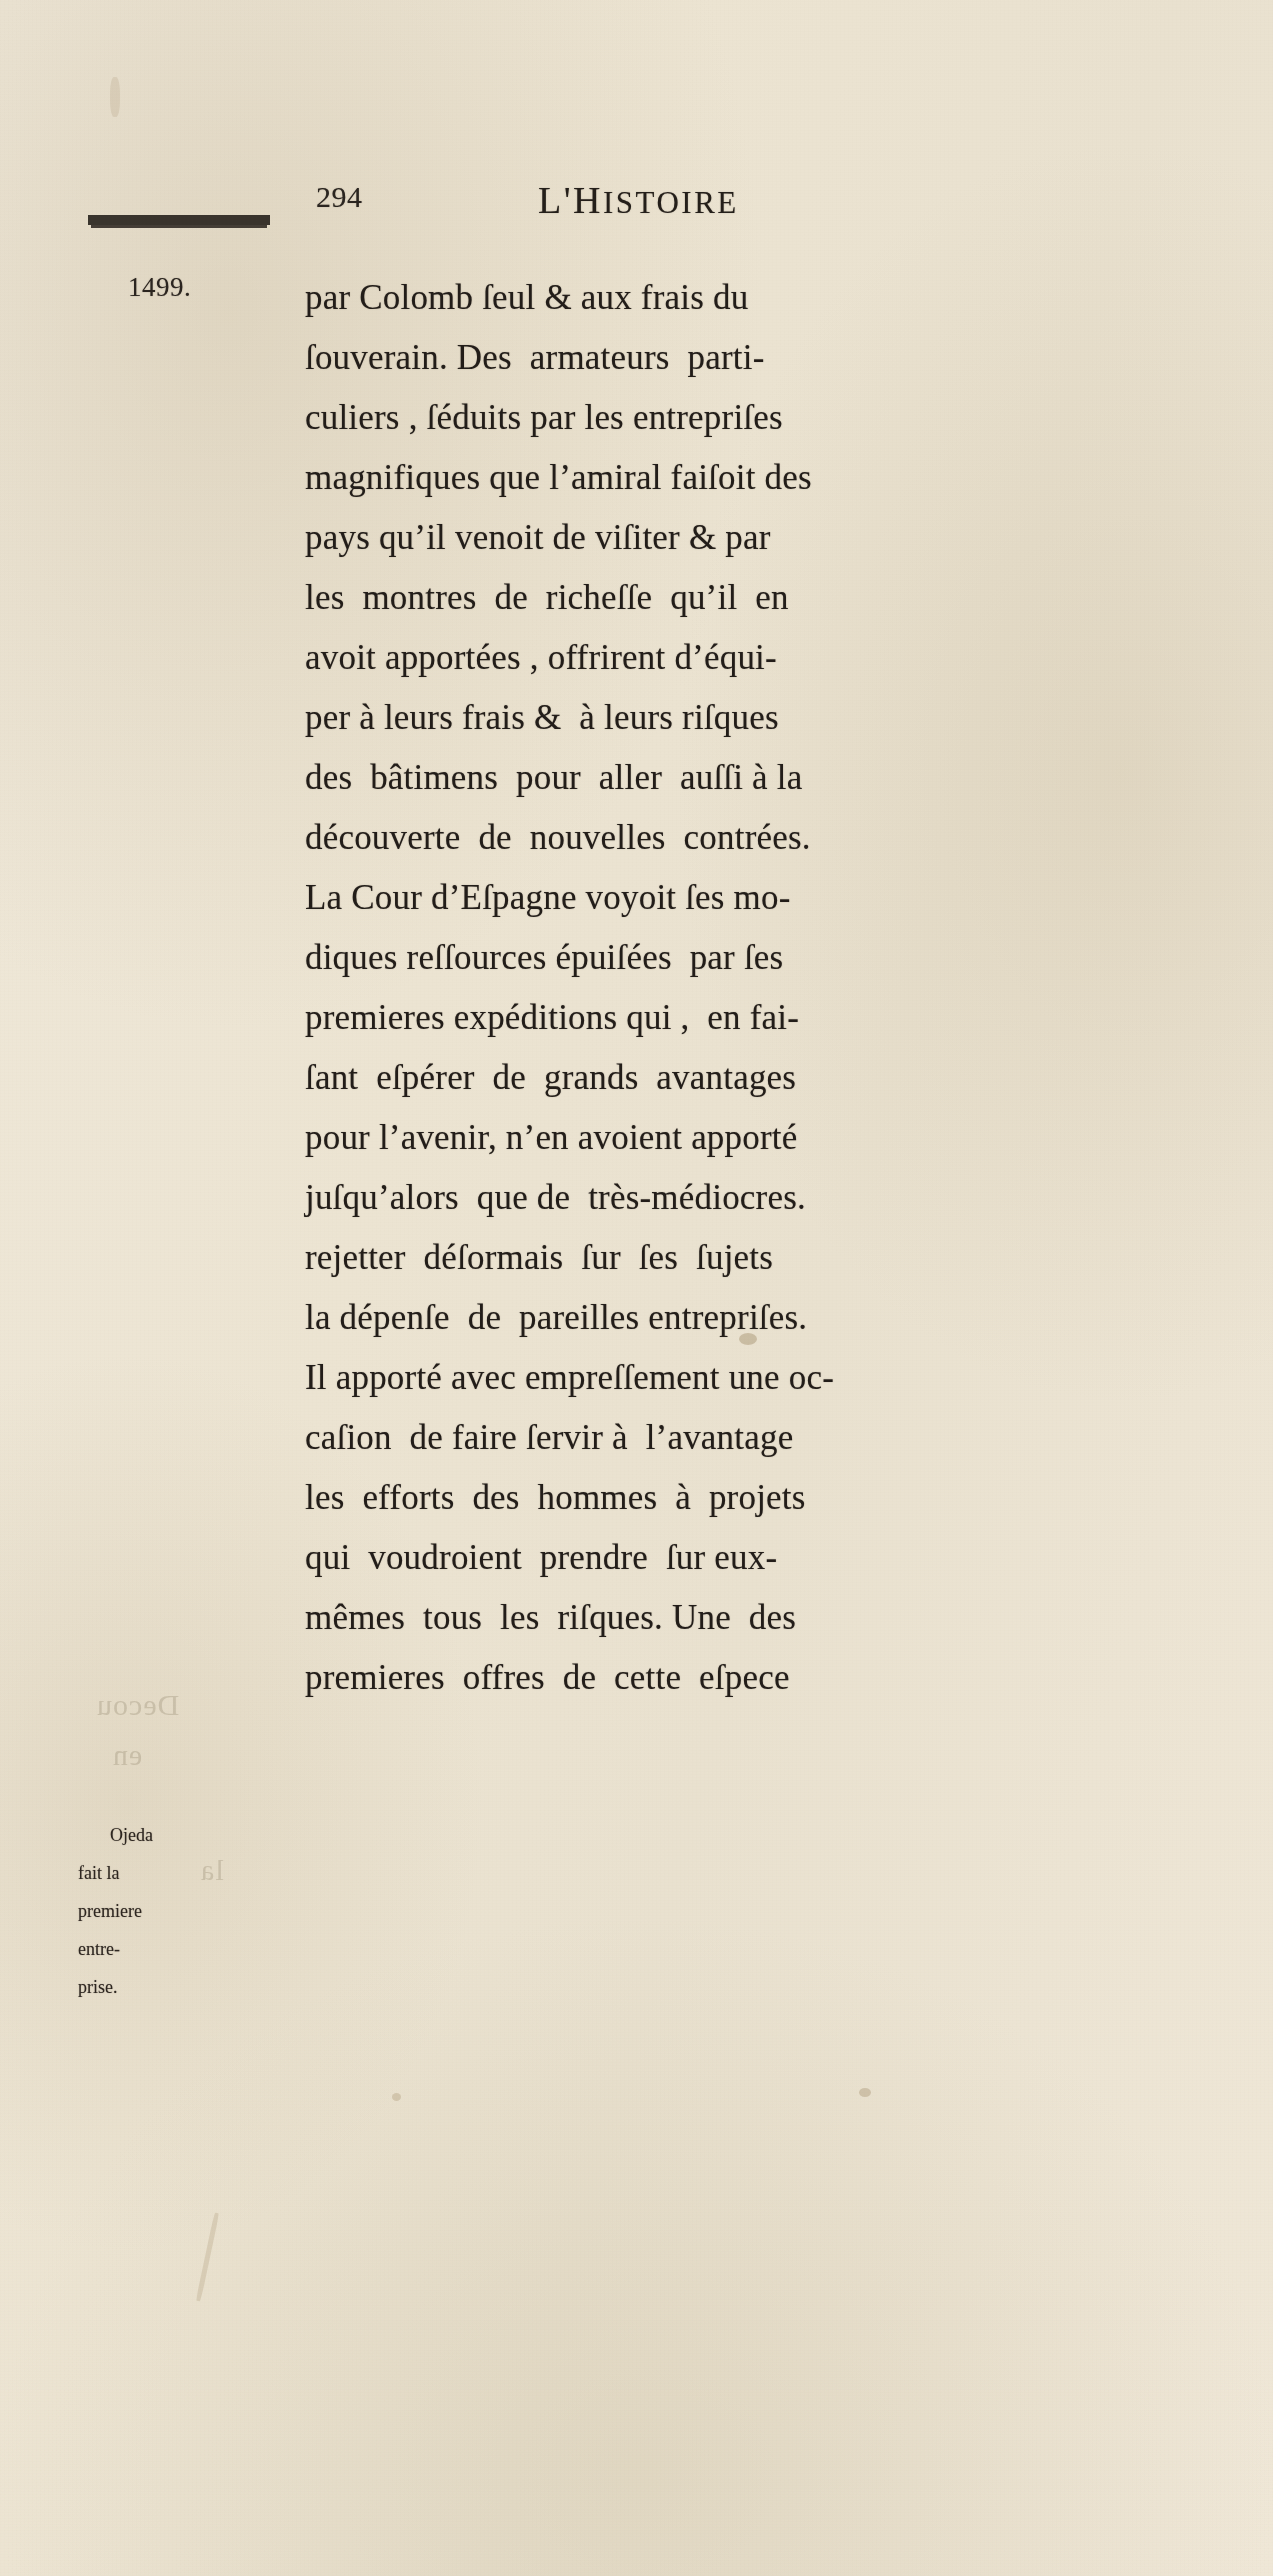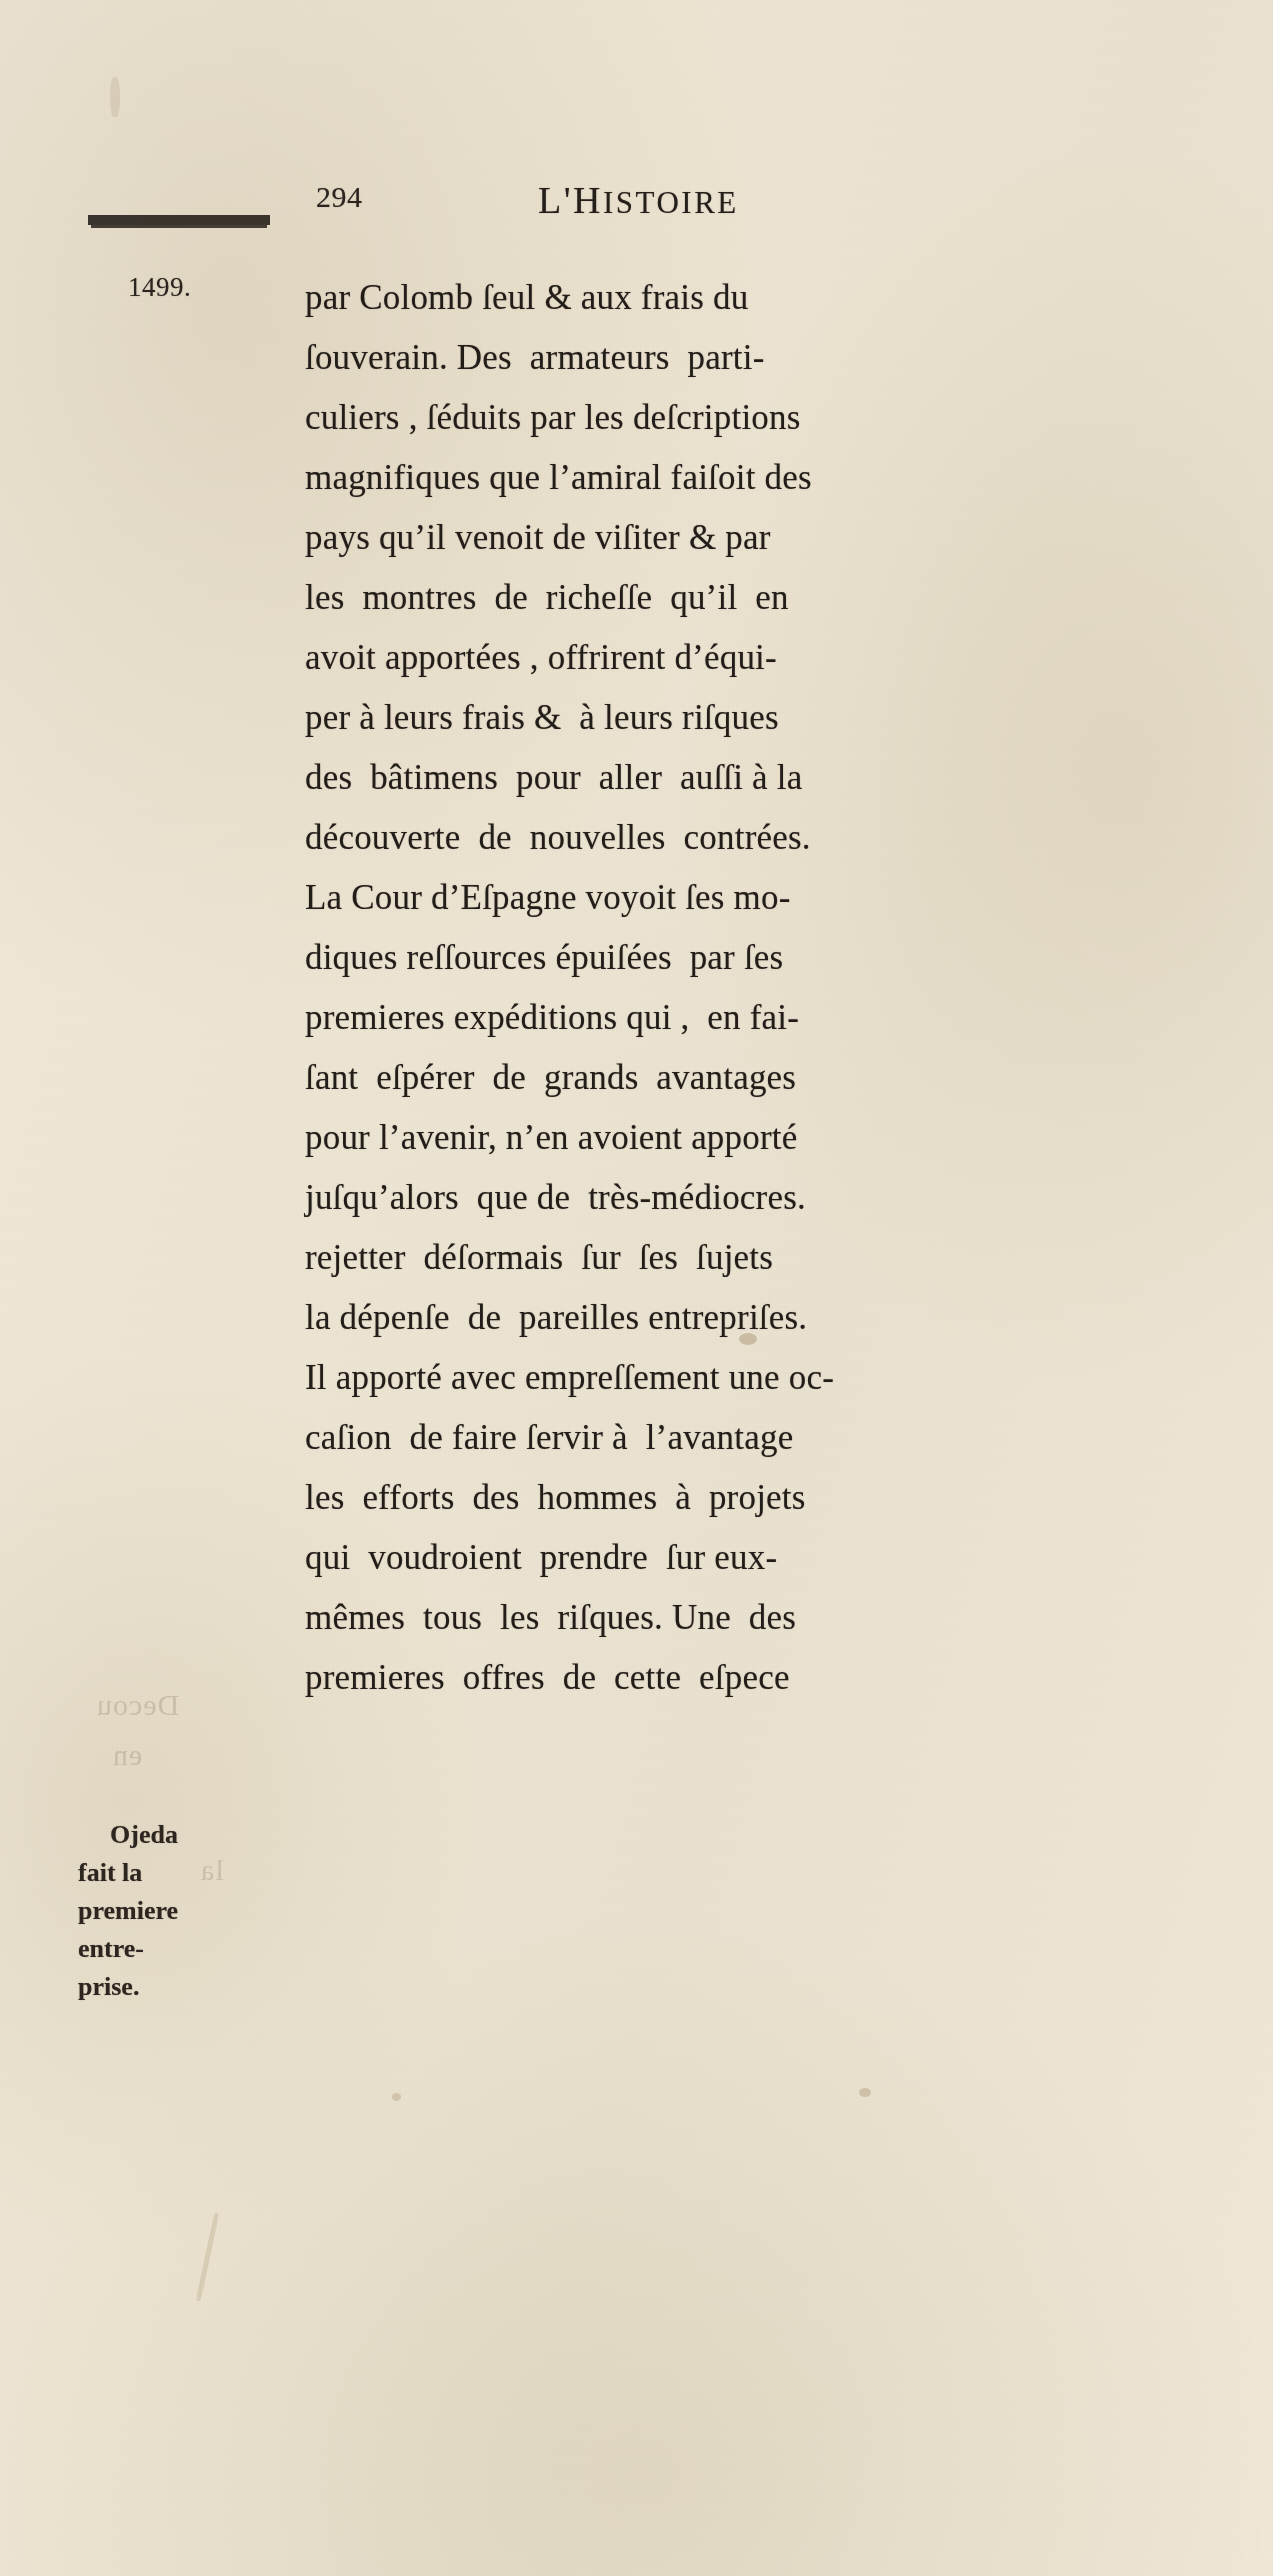--- a/index.html
+++ b/index.html
@@ -88,24 +88,23 @@
     top: 272px;
     font-size: 27px;
     color: #2b2520;
     letter-spacing: 0.5px;
   }
   .margin-note {
     position: absolute;
     left: 78px;
     top: 1816px;
     width: 215px;
-    font-size: 26px;
+    font-size: 18px;
     line-height: 38px;
     color: #2d2620;
-    font-weight: bold;
   }
   .margin-note .ln { display: block; white-space: pre; }
   .margin-note .indent { padding-left: 32px; }
 
   
   .body-col {
     position: absolute;
     left: 305px;
     top: 268px;
     width: 919px;
@@ -161,21 +160,21 @@
     <span class="ln indent">Ojeda</span>
     <span class="ln">fait la</span>
     <span class="ln">premiere</span>
     <span class="ln">entre-</span>
     <span class="ln">prise.</span>
   </div>
 
   <div class="body-col">
     <span class="line">par Colomb ſeul &amp; aux frais du</span>
     <span class="line">ſouverain. Des  armateurs  parti-</span>
-    <span class="line">culiers , ſéduits par les deſcriptions</span>
+    <span class="line">culiers , ſéduits par les entrepriſes</span>
     <span class="line">magnifiques que l’amiral faiſoit des</span>
     <span class="line">pays qu’il venoit de viſiter &amp; par</span>
     <span class="line">les  montres  de  richeſſe  qu’il  en</span>
     <span class="line">avoit apportées , offrirent d’équi-</span>
     <span class="line">per à leurs frais &amp;  à leurs riſques</span>
     <span class="line">des  bâtimens  pour  aller  auſſi à la</span>
     <span class="line">découverte  de  nouvelles  contrées.</span>
     <span class="line">La Cour d’Eſpagne voyoit ſes mo-</span>
     <span class="line">diques reſſources épuiſées  par ſes</span>
     <span class="line">premieres expéditions qui ,  en fai-</span>

